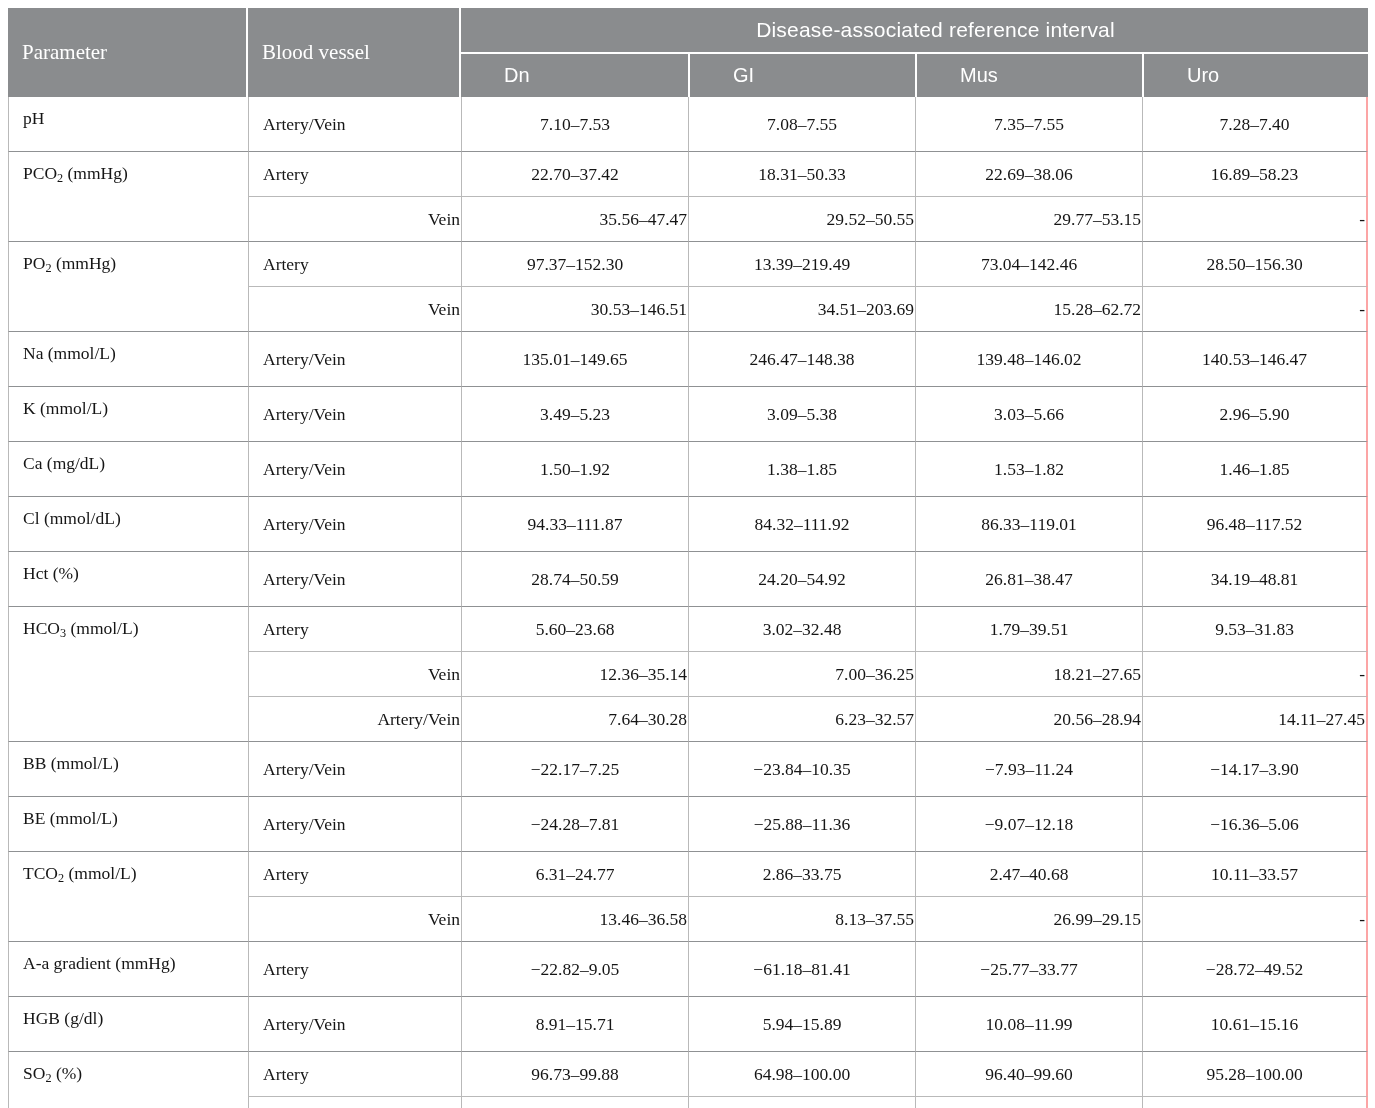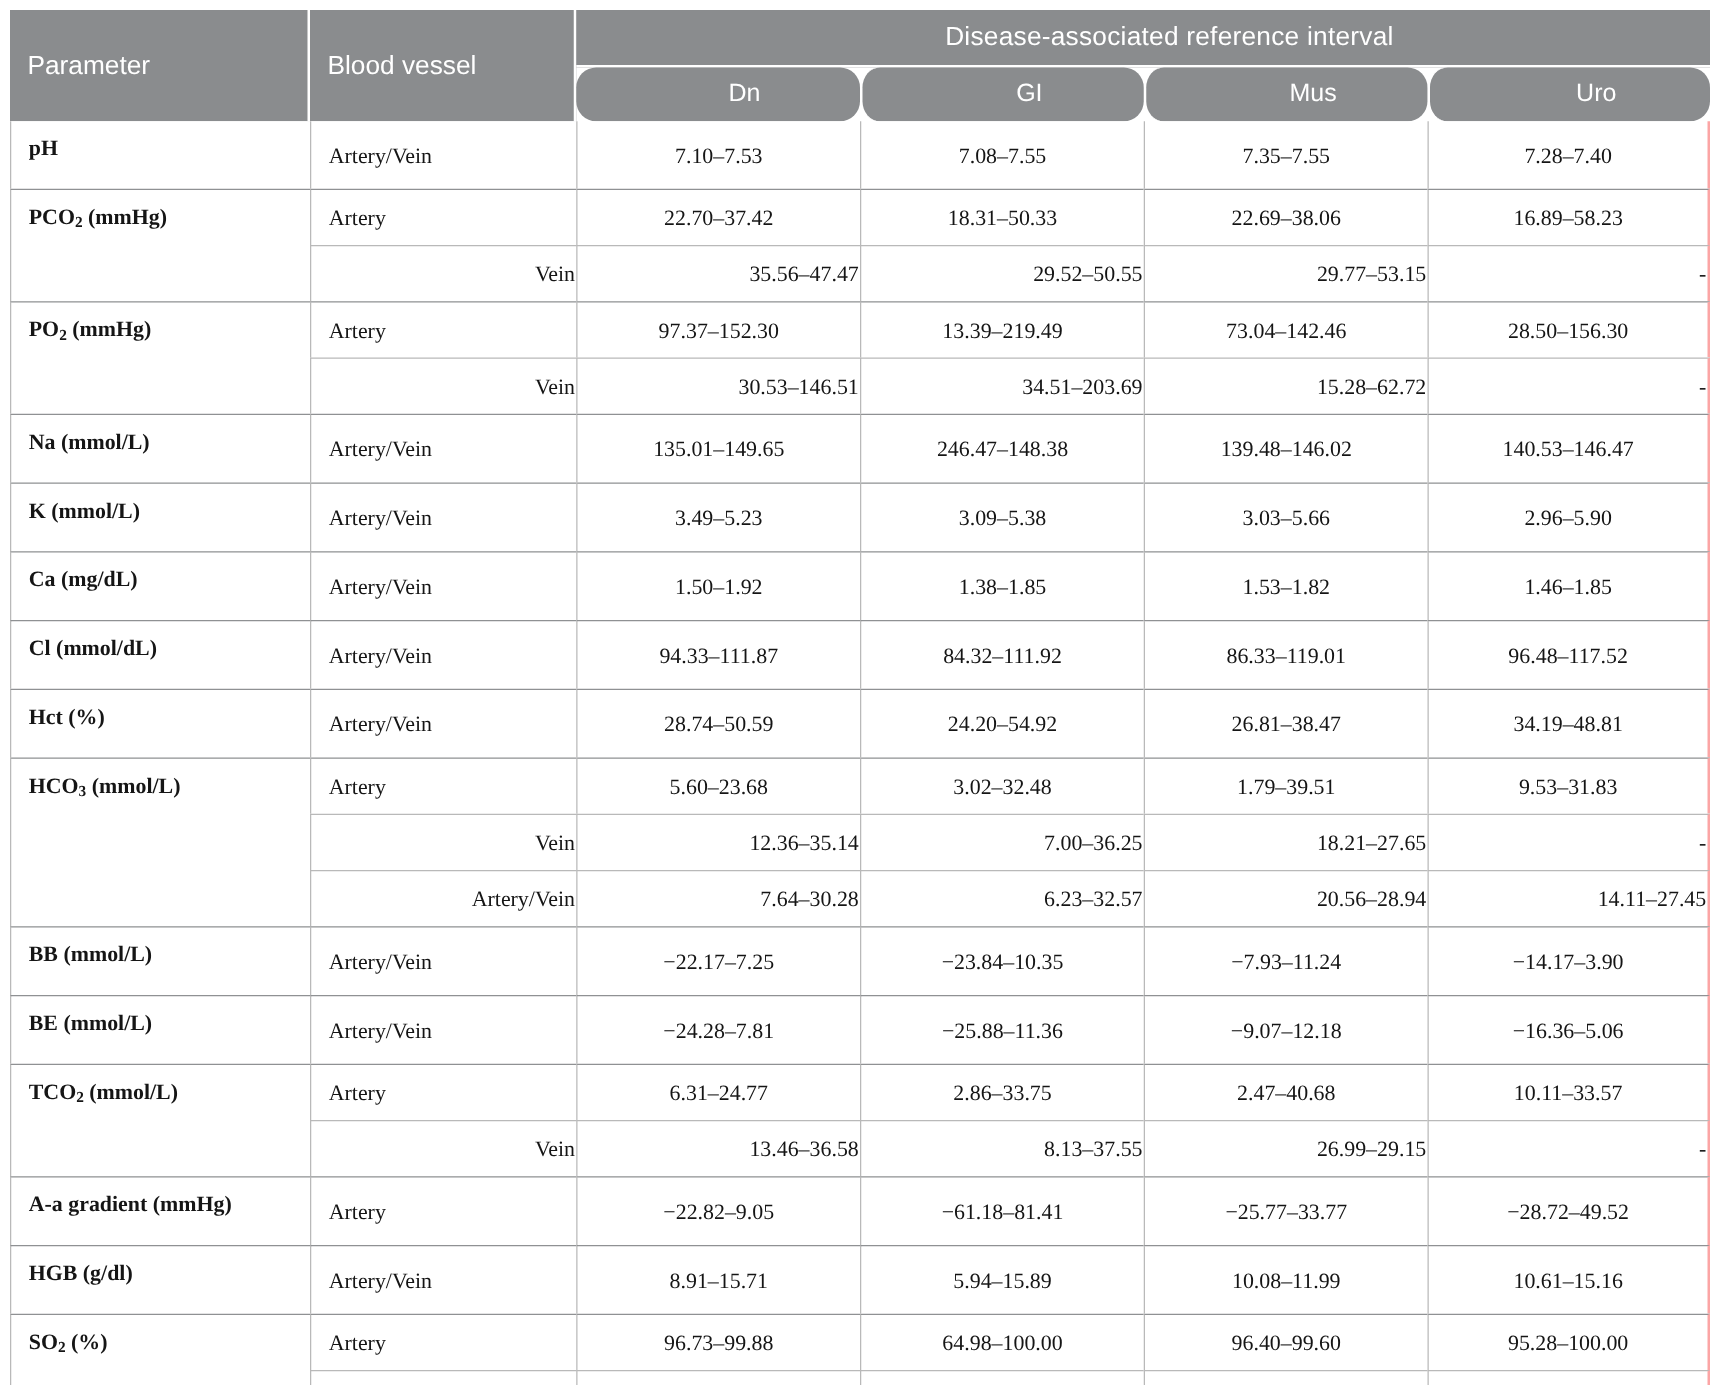--- a/index.html
+++ b/index.html
@@ -20,49 +20,49 @@
     font-family:"Liberation Sans", sans-serif;
     font-weight:400;
     vertical-align:middle;
     padding-left:43px;
   }
   th.th-param, th.th-vessel {
     text-align:left;
     padding-left:14px;
     font-size:21px;
     border-right:2px solid #ffffff;
+    font-family:Liberation Serif, serif;
   }
   th.th-banner {
     font-size:21px;
     height:42px;
     text-align:center;
     border-bottom:2px solid #ffffff;
     letter-spacing:.2px;
   }
   th.th-sub {
     font-size:20px;
     height:41px;
-    text-align:center;
-    border-radius:16px;
+    text-align:left;
   }
   th.th-sub + th.th-sub { border-left:2px solid #ffffff;margin-left:32px; }
 
   
   tbody td {
     font-family:"Liberation Serif", serif;
     font-size:17.5px;
     color:#151515;
     height:42px;
     vertical-align:middle;
     background:#ffffff;
   }
   td.param, td.vessel { text-align:left; padding-left:14px; }
   td.val { text-align:center; }
 
-  td.param { border-left:1px solid #b9b9b9; vertical-align:top; padding-top:11px;font-weight:bold; }
+  td.param { border-left:1px solid #b9b9b9; vertical-align:top; padding-top:11px; }
   td.vessel, td.val { border-left:1px solid #b9b9b9; }
   tr td:last-child { border-right:2px solid #fca5a5; }
 
   tr.sub-row td { border-top:1px solid #b9b9b9;text-align:right; }
   tr.group-start td { border-top:1.5px solid #8f9193; }
   tbody tr:first-child td { border-top:none; }
 
   .subscript { font-size:70%; vertical-align:-18%; }
 </style>
 </head>

